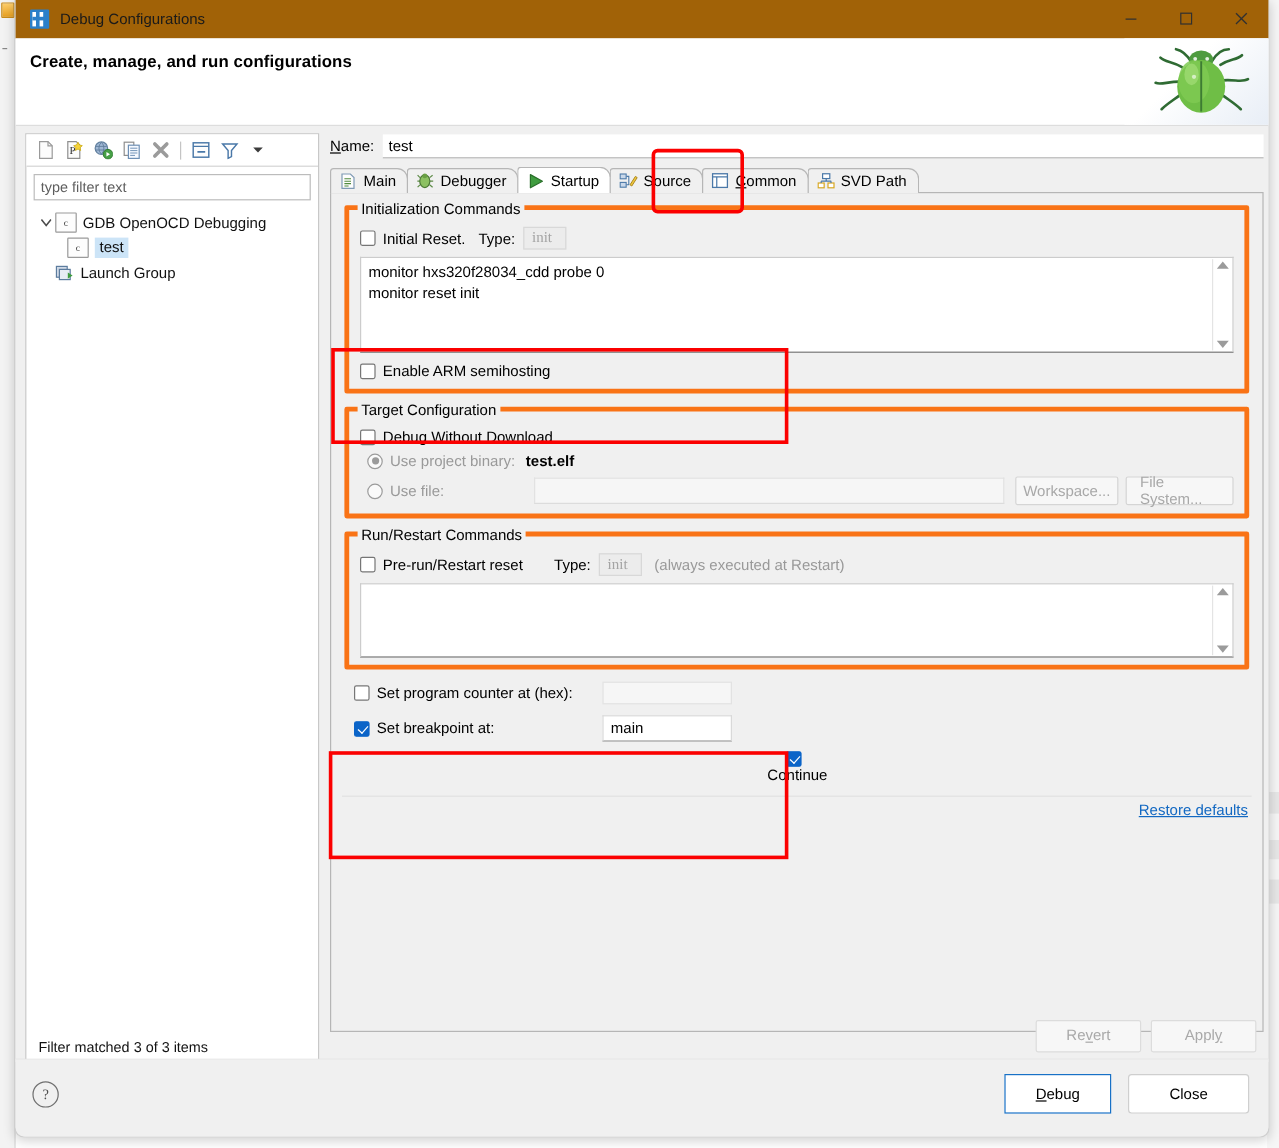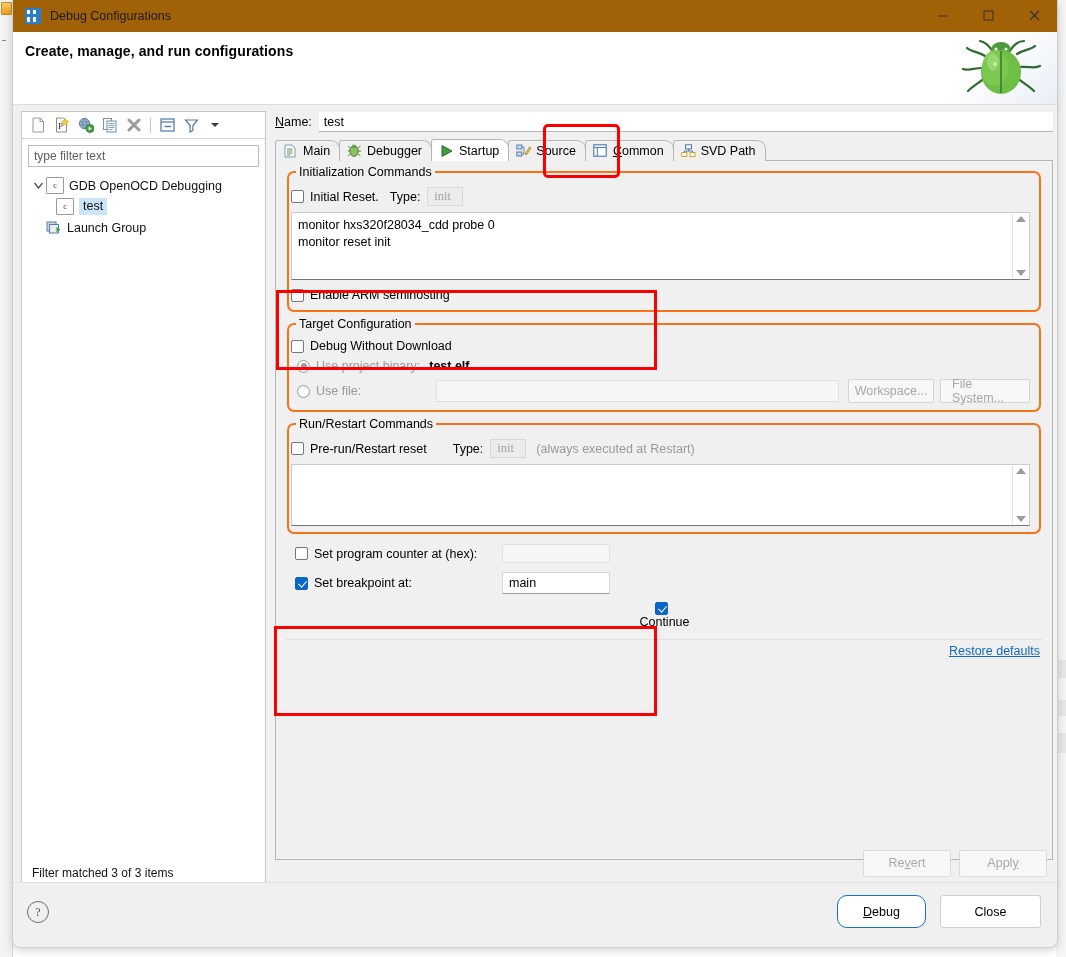--- a/index.html
+++ b/index.html
@@ -313,25 +313,25 @@
     background: #f0f0f0;
     height: 700px;
     margin-top: -1px;
     position: relative;
     box-sizing: border-box;
     padding: 10px 9px 0 9px;
   }
 
   
   .group {
-    border: 2px solid #f97316;
-    border-radius: 7px;
+    border: 4px solid #f97316;
+    border-radius: 2px;
     position: relative;
     margin-bottom: 11px;
-    padding: 14px 9px 9px 2px;
+    padding: 14px 9px 9px 9px;
   }
   .group > legend {
     position: absolute;
     top: -8px; left: 7px;
     background: #f0f0f0;
     padding: 0 3px;
     font-size: 12.5px;
     color: #000;
   }
 
@@ -527,21 +527,21 @@
     display: flex; align-items: center; justify-content: center;
     font-size: 12px; color: #4e4e4e;
     font-family: "Liberation Serif", serif;
   }
   #debug-btn {
     position: absolute;
     right: 131px; top: 12px;
     width: 87px; height: 31px;
     background: #ffffff;
     border: 1.6px solid #1871c6;
-    border-radius: 10px;
+    border-radius: 0;
     display: flex; align-items: center; justify-content: center;
     font-size: 12.5px; color: #000; margin-left: 32px;
   }
   #close-btn {
     position: absolute;
     right: 16px; top: 12px;
     width: 99px; height: 31px;
     background: #ffffff;
     border: 1px solid #cfcfcf;
     border-radius: 3px;
@@ -798,21 +798,21 @@
       <div id="tabpage">
 
         <fieldset class="group" style="padding-bottom:6px;">
           <legend>Initialization Commands</legend>
           <div class="row">
             <span class="cb"></span>
             <span class="lbl">Initial Reset.</span>
             <span class="lbl" style="margin-left:11px;">Type:</span>
             <span class="minibox" style="margin-left:7px;">init</span>
           </div>
-          <div class="textarea" style="height:68px;">
+          <div class="textarea" style="height:80px;">
             <div>monitor hxs320f28034_cdd probe 0</div>
             <div>monitor reset init</div>
             <div class="vscroll">
               <span class="arr up"></span>
               <span class="arr down"></span>
             </div>
           </div>
           <div class="row" style="margin-top:8px;margin-bottom:2px;">
             <span class="cb"></span>
             <span class="lbl">Enable ARM semihosting</span>

